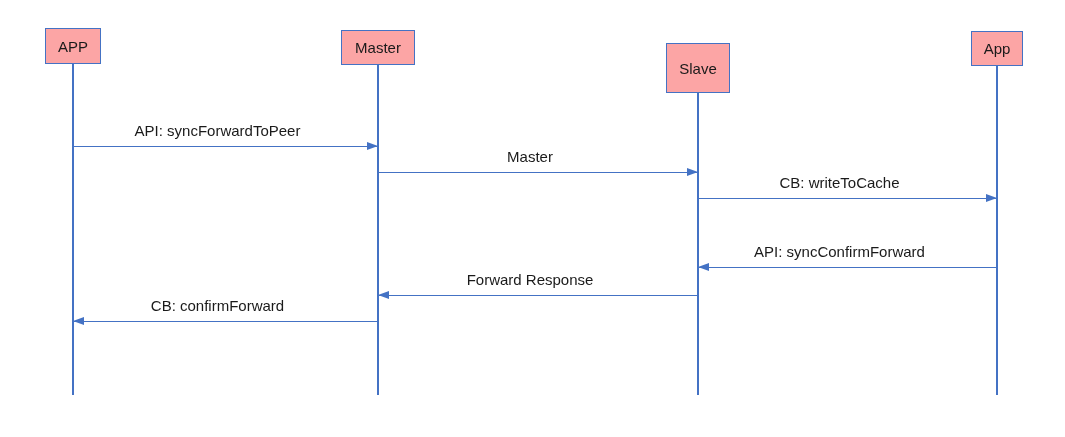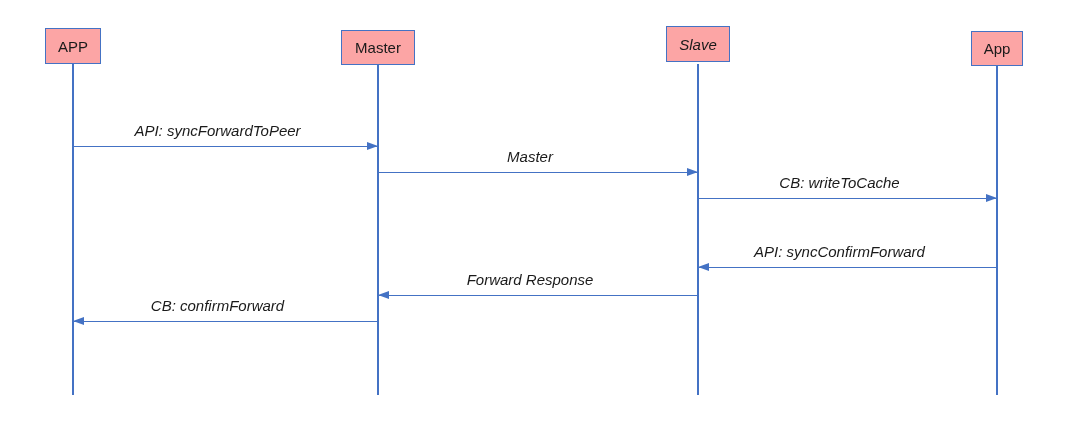--- a/index.html
+++ b/index.html
@@ -43,21 +43,20 @@
     background: #4472C4;
   }
   .msg-label {
     position: absolute;
     left: 0; right: 16px;
     bottom: 7px;
     text-align: center;
     font-size: 15px;
     color: #1a1a1a;
     white-space: nowrap;
-    font-style: italic;
   }
   .arrowhead {
     position: absolute;
     width: 0; height: 0;
     border-top: 4.5px solid transparent;
     border-bottom: 4.5px solid transparent;
     top: -3.8px;
   }
   .arrowhead.right {
     right: 0;
@@ -73,21 +72,21 @@
 
 <div class="canvas" id="diagram-canvas">
     <div class="actor-box" style="left: 45px; top: 28px; width: 56px; height: 36px;">
       <span>APP</span>
     </div>
     <div class="lifeline" style="left: 72.25px; top: 64px; height: 331px;"></div>
     <div class="actor-box" style="left: 341px; top: 30px; width: 74px; height: 35px;">
       <span>Master</span>
     </div>
     <div class="lifeline" style="left: 377.25px; top: 64px; height: 331px;"></div>
-    <div class="actor-box" style="left: 666px; top: 26px; width: 64px; height: 36px; font-style: italic;">
+    <div class="actor-box" style="left: 666px; top: 43px; width: 64px; height: 50px;">
       <span>Slave</span>
     </div>
     <div class="lifeline" style="left: 697.25px; top: 64px; height: 331px;"></div>
     <div class="actor-box" style="left: 971px; top: 31px; width: 52px; height: 35px;">
       <span>App</span>
     </div>
     <div class="lifeline" style="left: 996.25px; top: 64px; height: 331px;"></div>
     <div class="message" style="left: 73px; top: 146px; width: 305px;">
       <div class="msg-label">API: syncForwardToPeer</div>
       <div class="msg-line"></div>

